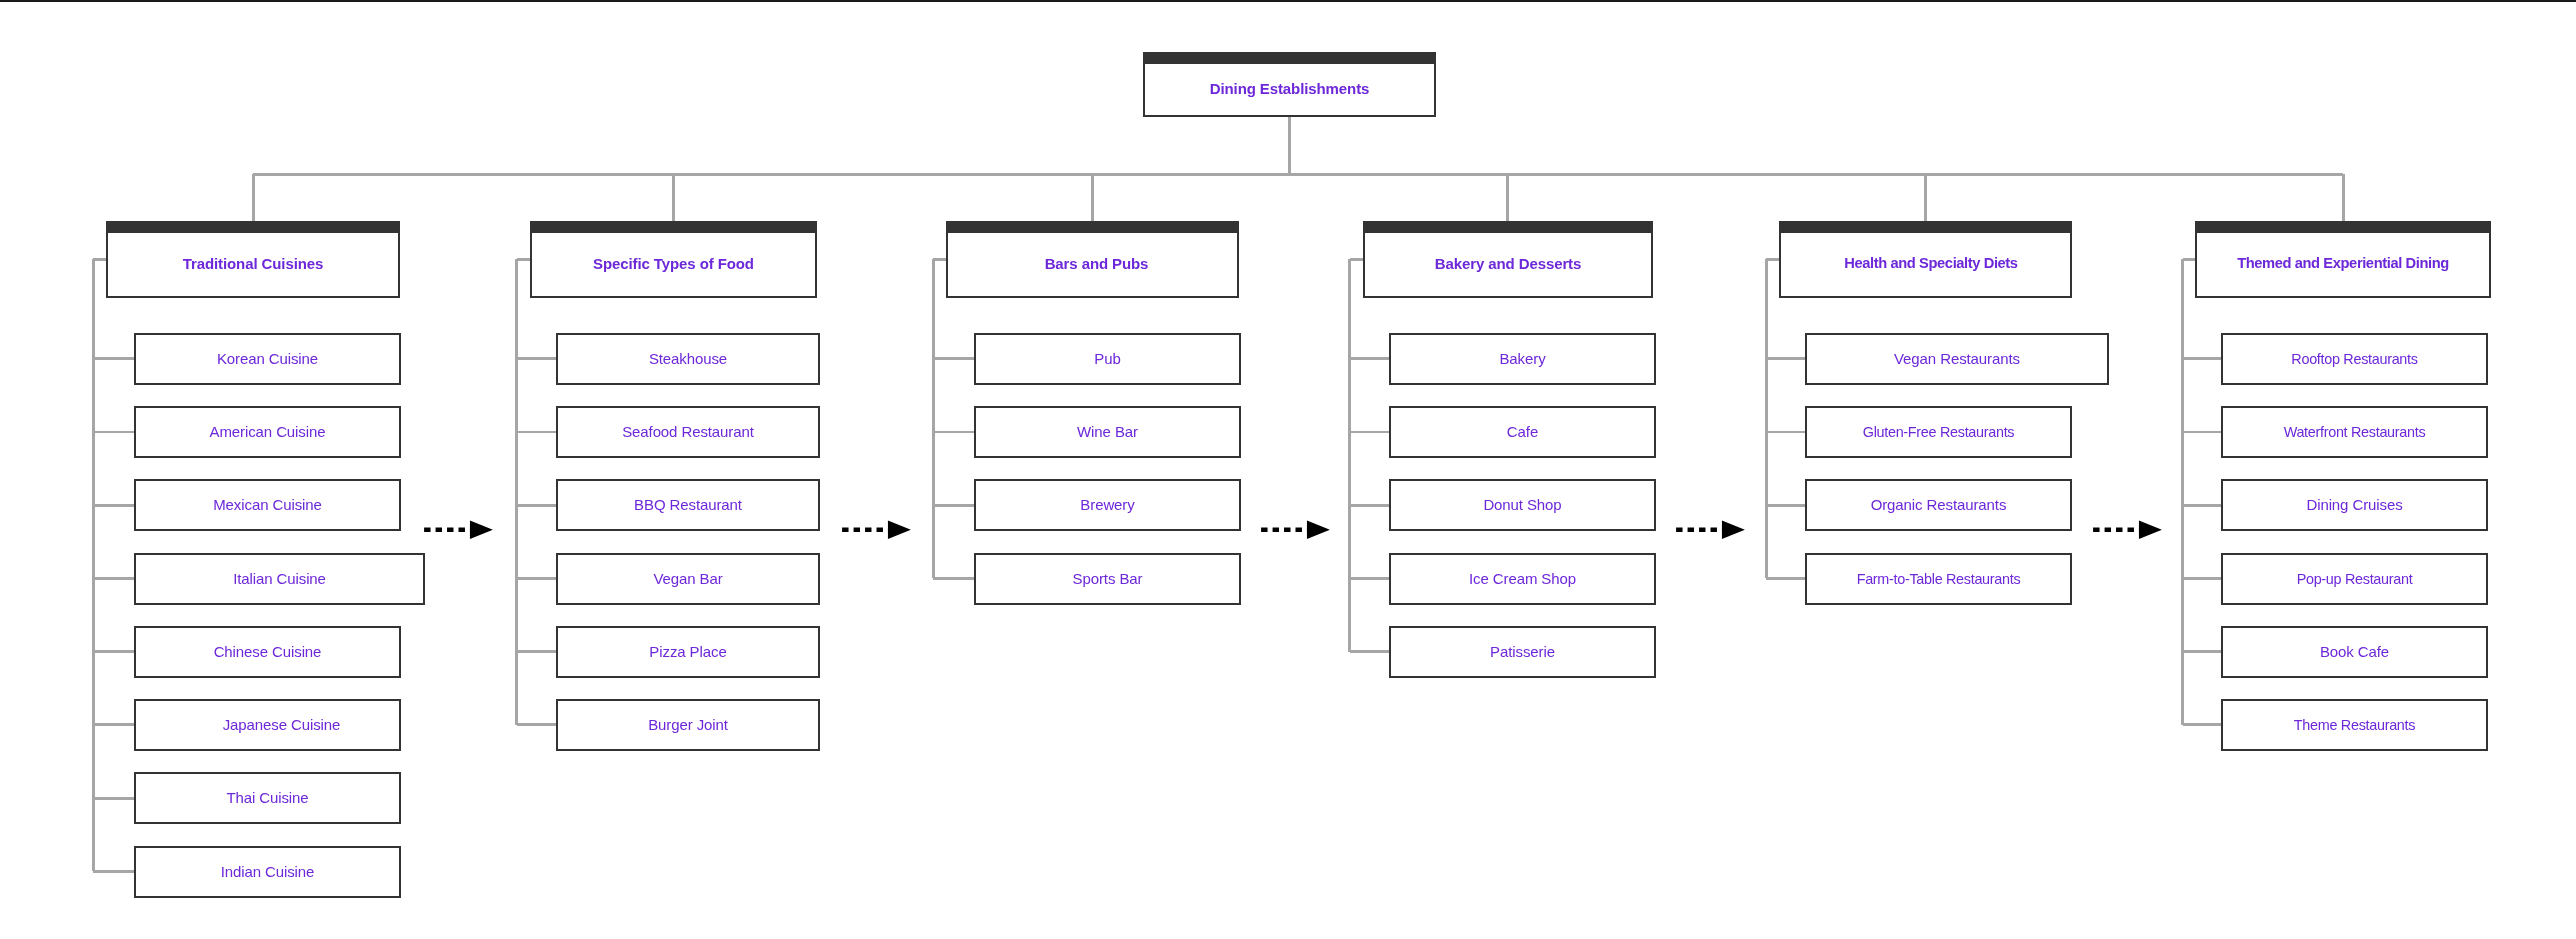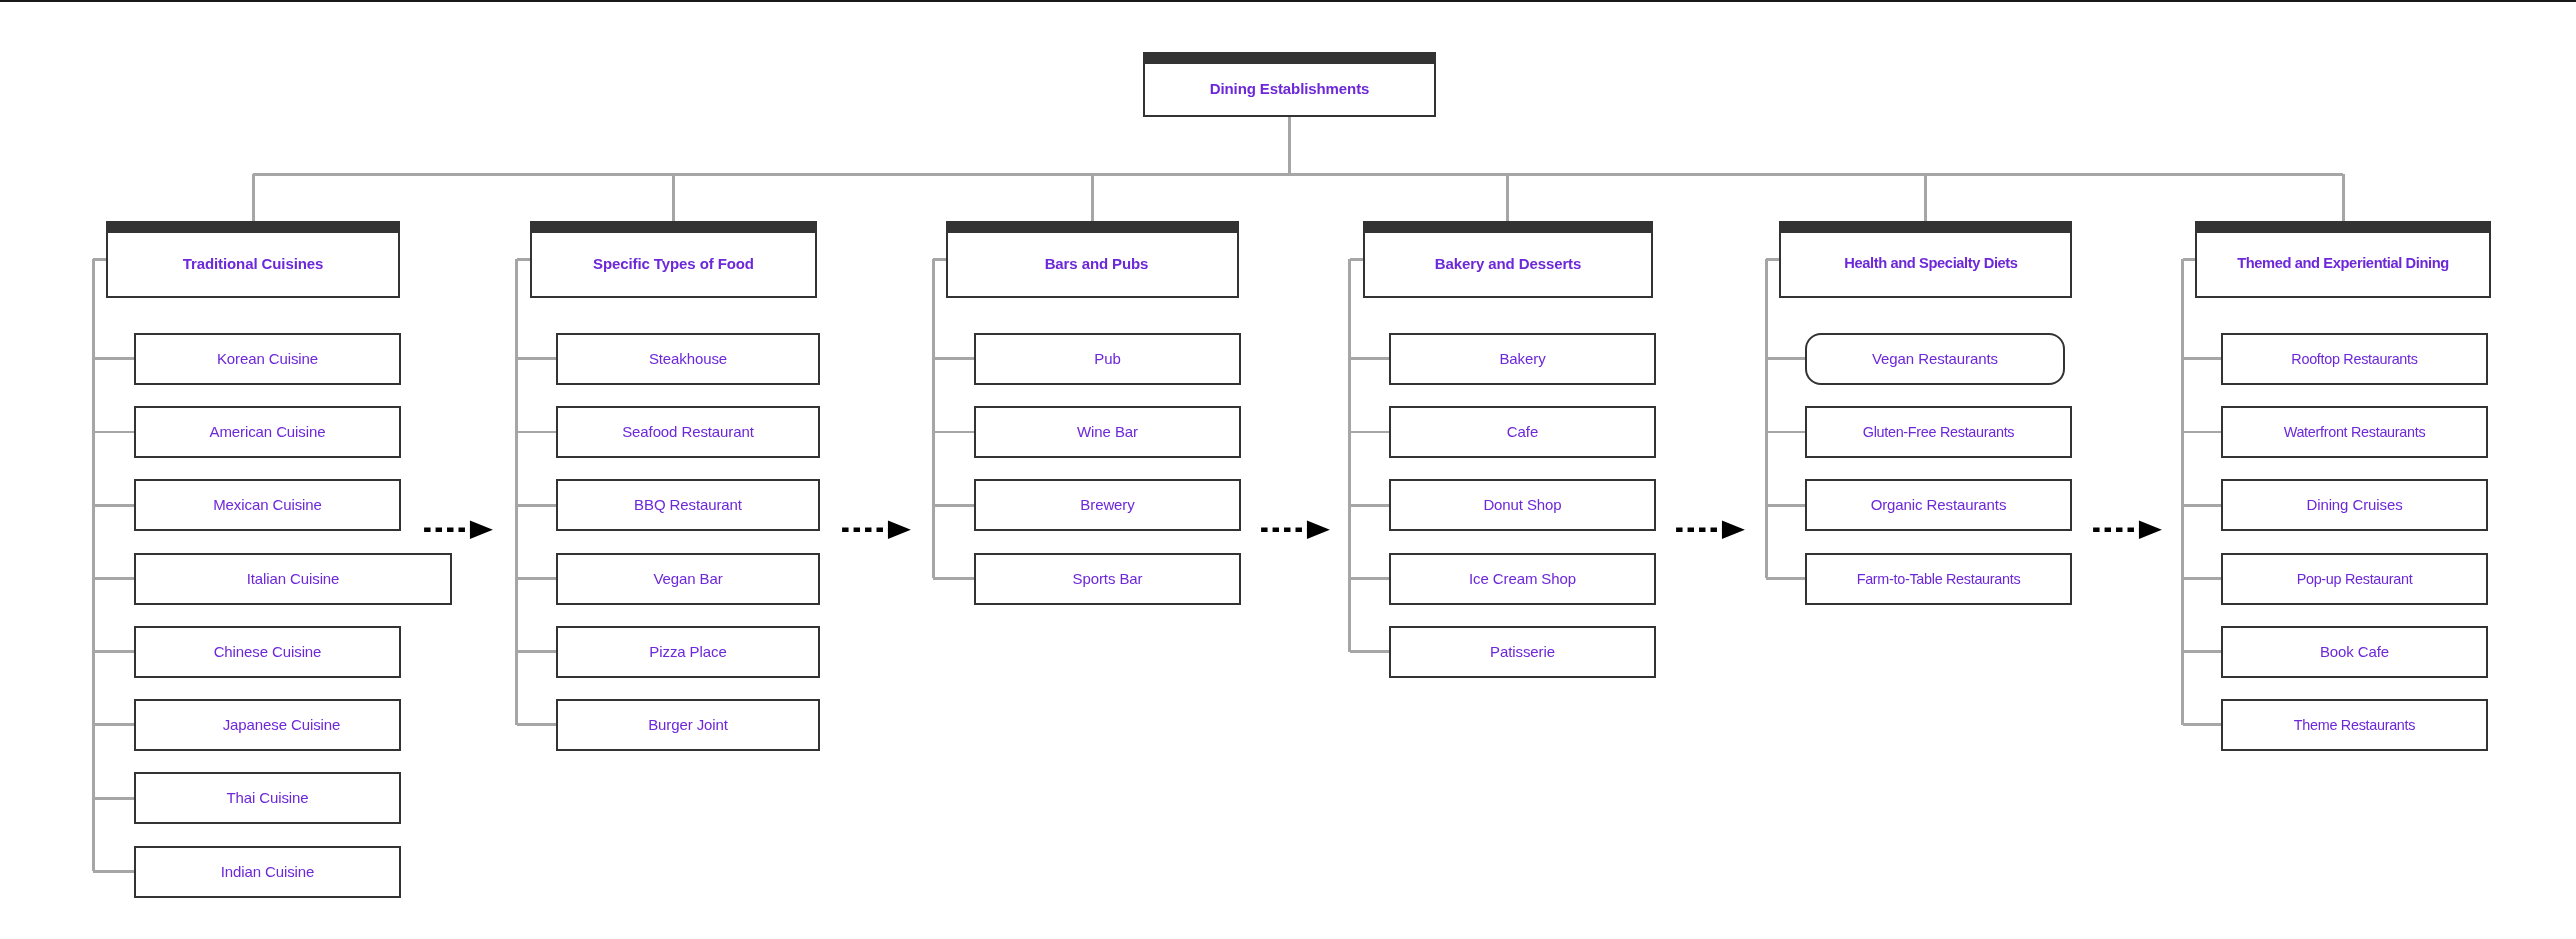--- a/index.html
+++ b/index.html
@@ -159,21 +159,21 @@
       </div>
       <div class="node leaf" style="left: 134px; top: 331px; width: 267px; height: 52px;">
         <div class="label">Korean Cuisine</div>
       </div>
       <div class="node leaf" style="left: 134px; top: 404px; width: 267px; height: 52px;">
         <div class="label">American Cuisine</div>
       </div>
       <div class="node leaf" style="left: 134px; top: 477px; width: 267px; height: 52px;">
         <div class="label">Mexican Cuisine</div>
       </div>
-      <div class="node leaf" style="left: 134px; top: 551px; width: 318px; height: 52px;">
+      <div class="node leaf" style="left: 134px; top: 551px; width: 291px; height: 52px;">
         <div class="label">Italian Cuisine</div>
       </div>
       <div class="node leaf" style="left: 134px; top: 624px; width: 267px; height: 52px;">
         <div class="label">Chinese Cuisine</div>
       </div>
       <div class="node leaf" style="left: 134px; top: 697px; width: 267px; height: 52px; padding-left: 28px;">
         <div class="label">Japanese Cuisine</div>
       </div>
       <div class="node leaf" style="left: 134px; top: 770px; width: 267px; height: 52px;">
         <div class="label">Thai Cuisine</div>
@@ -235,21 +235,21 @@
       <div class="node leaf" style="left: 1389px; top: 551px; width: 267px; height: 52px;">
         <div class="label">Ice Cream Shop</div>
       </div>
       <div class="node leaf" style="left: 1389px; top: 624px; width: 267px; height: 52px;">
         <div class="label">Patisserie</div>
       </div>
       <div class="node cat tight" style="left: 1779px; top: 219px; width: 293px; height: 77px; padding-left: 11px;">
         <div class="cap"></div>
         <div class="label">Health and Specialty Diets</div>
       </div>
-      <div class="node leaf" style="left: 1805px; top: 331px; width: 260px; height: 52px; border-radius: 16px;">
+      <div class="node leaf" style="left: 1805px; top: 331px; width: 304px; height: 52px;">
         <div class="label">Vegan Restaurants</div>
       </div>
       <div class="node leaf tight" style="left: 1805px; top: 404px; width: 267px; height: 52px;">
         <div class="label">Gluten-Free Restaurants</div>
       </div>
       <div class="node leaf" style="left: 1805px; top: 477px; width: 267px; height: 52px;">
         <div class="label">Organic Restaurants</div>
       </div>
       <div class="node leaf tight" style="left: 1805px; top: 551px; width: 267px; height: 52px;">
         <div class="label">Farm-to-Table Restaurants</div>

